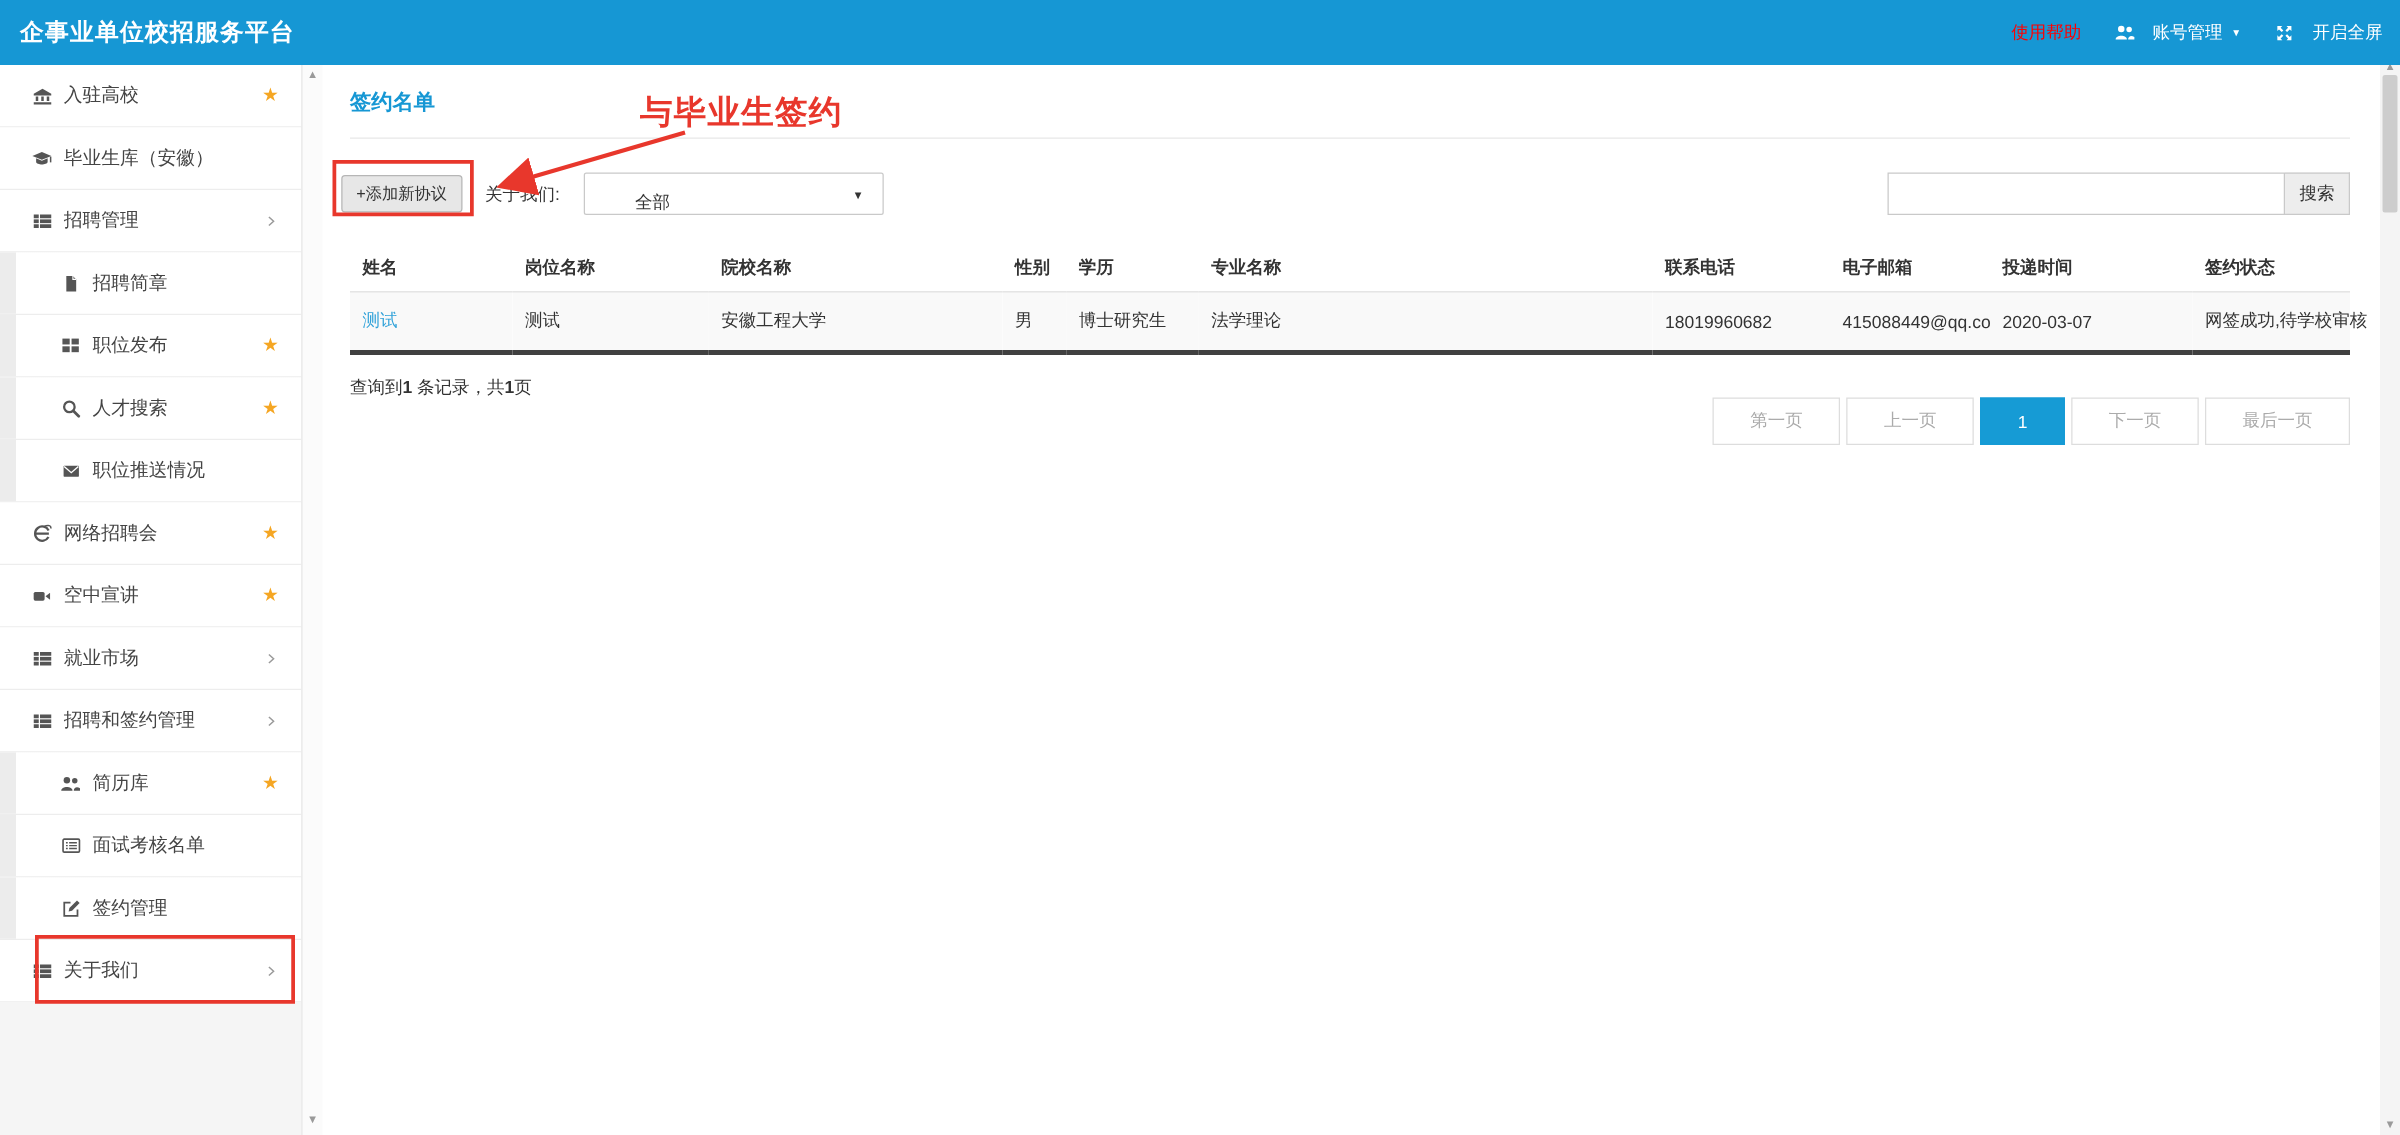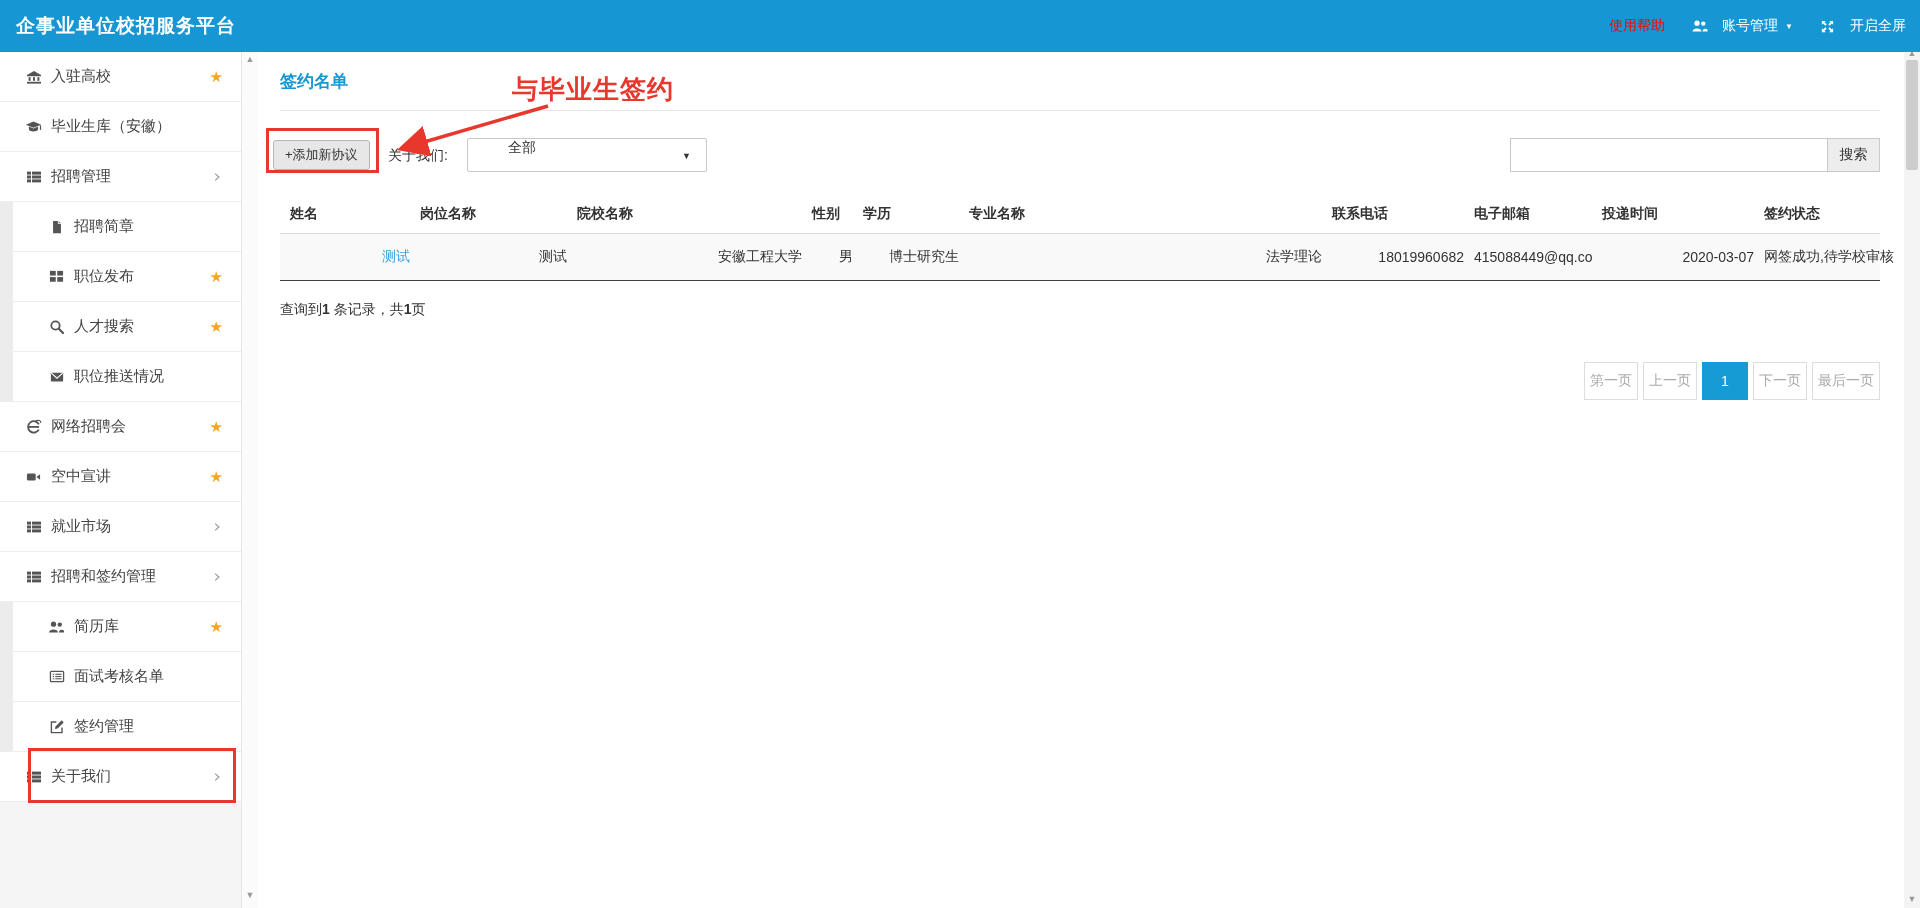--- a/index.html
+++ b/index.html
@@ -30,39 +30,39 @@
   .scroll-arrow { position:absolute; left:0; width:100%; text-align:center; font-size:9px; color:#9a9a9a; line-height:14px; cursor:pointer; }
   .scroll-thumb { position:absolute; left:2px; width:12px; top:16px; height:110px; background:#cdcdcd; border-radius:2px; cursor:pointer; }
 
   
   .main { position:absolute; left:258px; top:44px; width:1646px; height:864px; background:#fff; z-index:1; }
   .page-title { position:absolute; left:22px; top:26px; font-size:17px; font-weight:bold; color:#1697d4; }
   .title-divider { position:absolute; left:22px; right:24px; top:66px; border-bottom:1px solid #e8e8e8; }
 
   .add-btn { position:absolute; left:15px; top:96px; height:30px; padding:0 11px; background:#e7e7e7; border:1px solid #b6b6b6; border-radius:3px; font-size:13px; color:#333; display:flex; align-items:center; cursor:pointer; font-family:inherit; }
   .filter-label { position:absolute; left:130px; top:104px; font-size:14px; color:#333; line-height:14px; }
-  .select { position:absolute; left:209px; top:94px; width:240px; height:34px; border:1px solid #c9c9c9; border-radius:2px; background:#fff; display:flex; align-items:flex-start; padding-left:40px; font-size:14px; color:#333; cursor:pointer; }
+  .select { position:absolute; left:209px; top:94px; width:240px; height:34px; border:1px solid #c9c9c9; border-radius:2px; background:#fff; display:flex; align-items:flex-end; padding-left:40px; font-size:14px; color:#333; cursor:pointer; }
   .select-caret { position:absolute; right:15px; top:12px; font-size:9px; color:#333; }
 
   .search-group { position:absolute; top:94px; right:24px; display:flex;padding-left:32px; }
   .search-input { width:318px; height:34px; border:1px solid #c9c9c9; padding:0 10px; font-size:14px; font-family:inherit; outline:none; }
   .search-btn { width:52px; height:34px; background:#ededed; border:1px solid #c9c9c9; border-left:none; font-size:14px; color:#333; cursor:pointer; font-family:inherit; }
 
   .table-wrap { position:absolute; left:22px; right:24px; top:151px; }
   table { width:100%; border-collapse:collapse; table-layout:fixed; font-size:14px; }
   th { text-align:left; font-weight:bold; color:#333; padding:10px 0 10px 10px; border-bottom:1px solid #ddd; white-space:nowrap; }
-  td { padding:14px 0 14px 10px; border-bottom:1px solid #404040; white-space:nowrap; overflow:hidden;text-align:right; }
+  td { padding:14px 0 14px 10px; border-bottom:4px solid #404040; white-space:nowrap; overflow:hidden; }
   td.ovr { overflow:visible; }
   tr.data { background:#f9f9f9; }
   a.cell-link { color:#31a2d9; text-decoration:none; cursor:pointer; }
 
   .summary { position:absolute; left:22px; top:257px; font-size:14px; color:#333; }
   .summary b { font-weight:bold; }
   .pagination { position:absolute; right:24px; top:274px; display:flex; gap:5px; }
-  .page-btn { min-width:46px; padding:9px 5px; border:1px solid #ddd; background:#fff; color:#ababab; font-size:14px; text-align:center; cursor:pointer; font-family:inherit;margin-top:44px; }
+  .page-btn { min-width:46px; padding:9px 29px; border:1px solid #ddd; background:#fff; color:#ababab; font-size:14px; text-align:center; cursor:pointer; font-family:inherit; }
   .page-btn.active { background:#169bd5; border-color:#169bd5; color:#fff; }
 
   
   .anno { z-index:6; }
   .anno-box-btn { position:absolute; left:266px; top:128px; width:113px; height:45px; border:3px solid #e8372c; }
   .anno-box-side { position:absolute; left:28px; top:748px; width:208px; height:55px; border:3px solid #e8372c; }
   .anno-text { position:absolute; left:512px; top:72px; font-family:"Liberation Serif","DejaVu Serif",serif; font-weight:bold; font-size:26px; color:#e8372c; letter-spacing:1px; white-space:nowrap; }
   .anno-arrow { position:absolute; left:385px; top:100px; }
 </style>
 </head>

